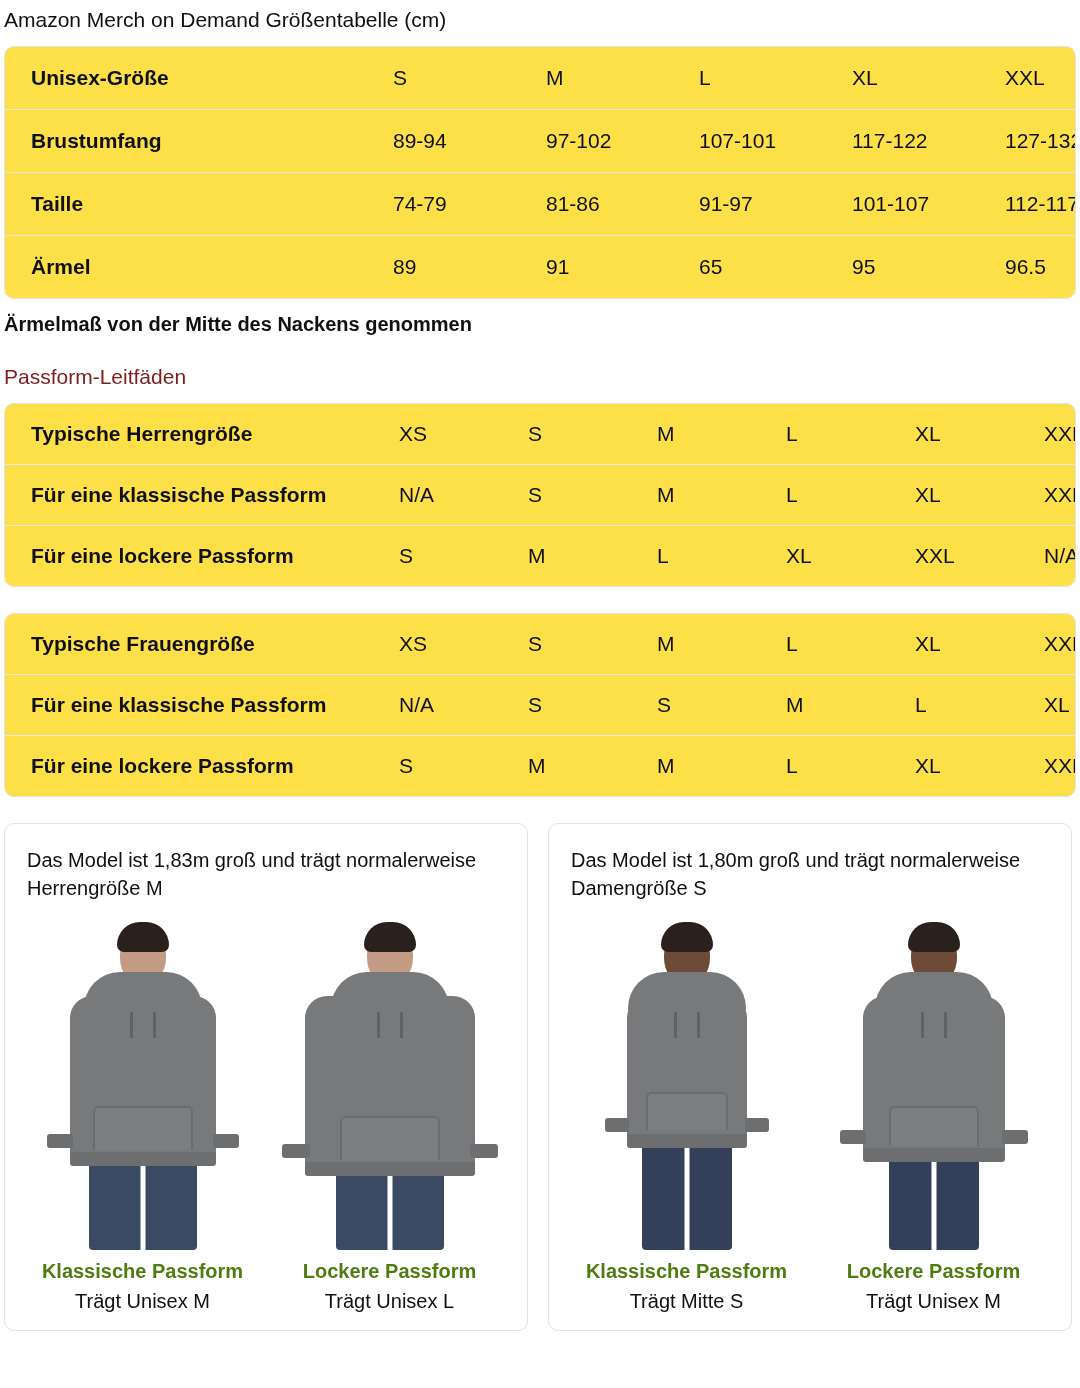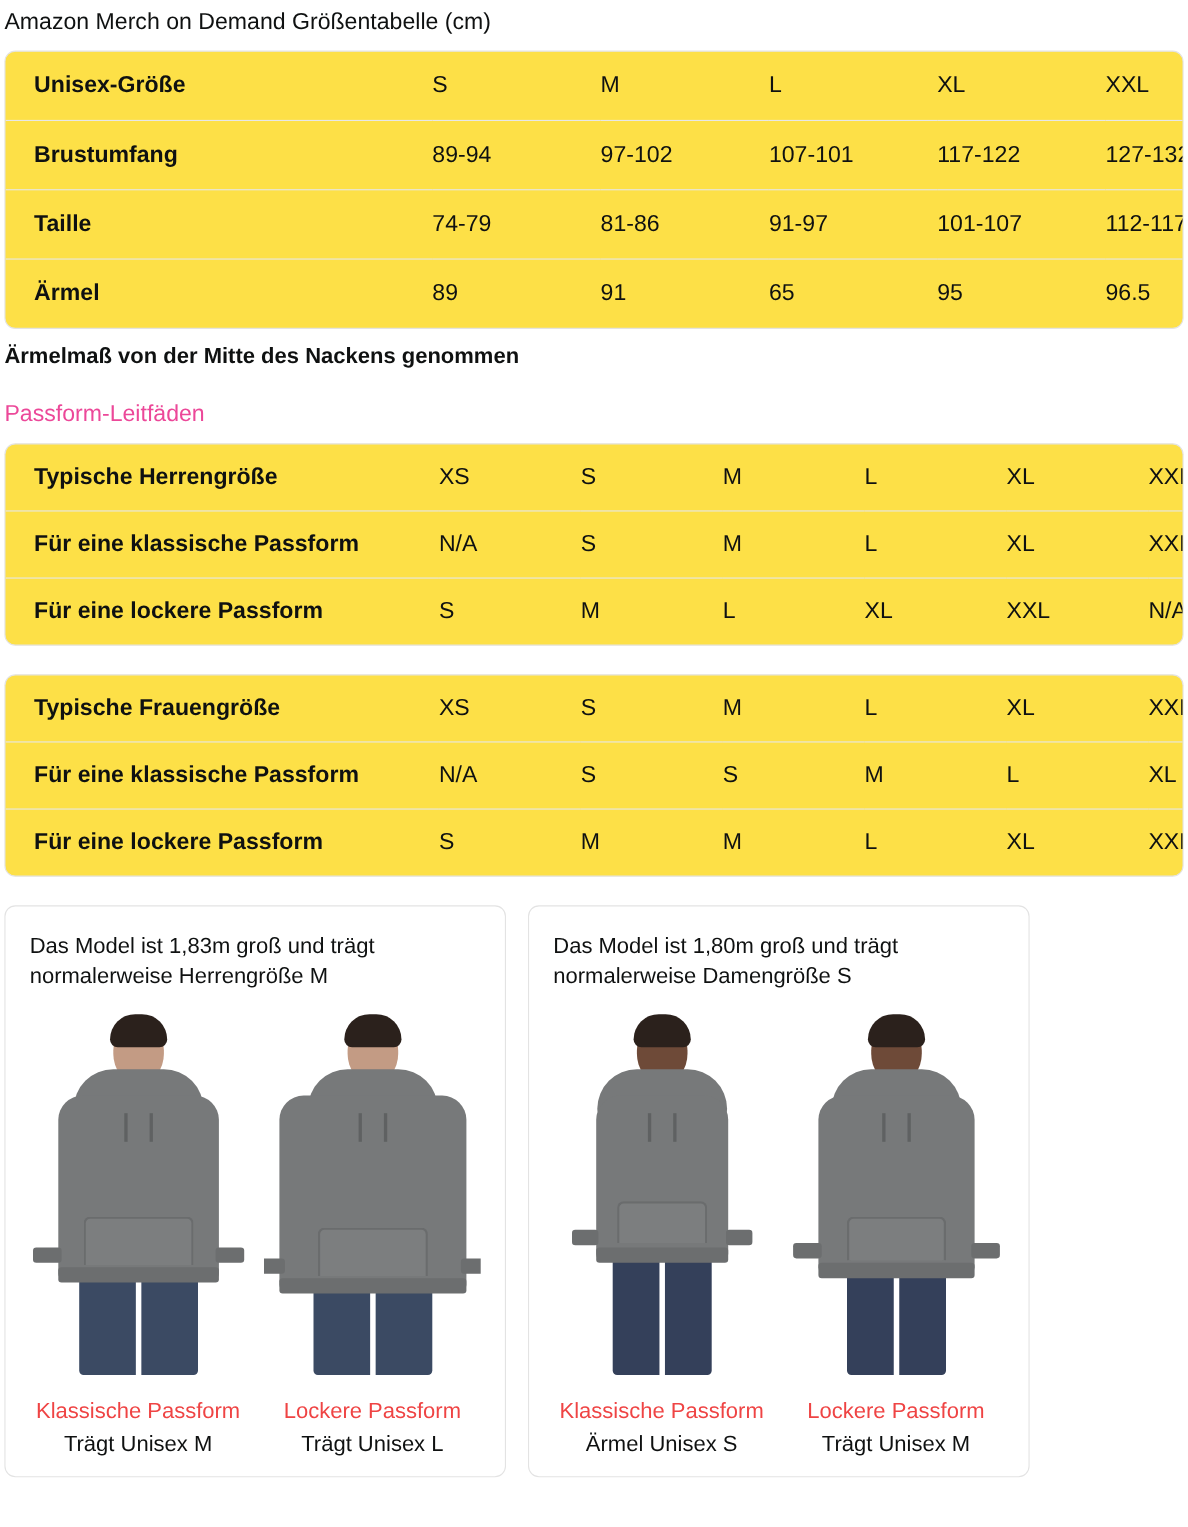--- a/index.html
+++ b/index.html
@@ -31,21 +31,21 @@
     font-size: 20px;
     line-height: 26px;
     color: #0f1111;
     padding: 12px 0 10px 4px;
     font-weight: bold;
   }
 
   .section-title {
     font-size: 21px;
     line-height: 28px;
-    color: #ec4899;
+    color: #7f1d1d;
     padding: 16px 0 12px 4px;
   }
 
   .card {
     border: 1px solid #e3e3e3;
     border-radius: 10px;
     background: #fde047;
     box-sizing: border-box;
     overflow: hidden;
     margin: 0 4px;
@@ -91,21 +91,21 @@
   .models {
     display: flex;
     gap: 20px;
     margin: 26px 4px 0 4px;
   }
   .model-card {
     border: 1px solid #e3e3e3;
     border-radius: 10px;
     background: #fff;
     box-sizing: border-box;
-    width: 456px;
+    width: 524px;
     padding: 22px 22px 16px 22px;
   }
   .model-caption {
     font-size: 20px;
     line-height: 28px;
     color: #0f1111;
     min-height: 60px;
   }
   .figs {
     display: flex;
@@ -116,24 +116,24 @@
     width: 50%;
     text-align: center;
   }
   .fig-img {
     height: 330px;
     position: relative;
     overflow: hidden;
   }
   .fig-label {
     font-size: 20px;
-    font-weight: normal;
+    font-weight: bold;
     line-height: 26px;
-    margin-top: 20px;
-    color: #ef4444;
+    margin-top: 8px;
+    color: #4d7c0f;
   }
   .fig-sub {
     font-size: 20px;
     line-height: 26px;
     margin-top: 4px;
     color: #0f1111;
   }
 
   
   .person { position:absolute; left:0; right:0; top:0; bottom:0; }
@@ -384,21 +384,21 @@
               <div class="body w-classic"></div>
               <div class="cuffband" style="left:50%;transform:translateX(-50%);width:120px;top:214px;"></div>
               <div class="cuffband" style="left:50%;transform:translateX(-82px);width:24px;top:198px;"></div>
               <div class="cuffband" style="left:50%;transform:translateX(58px);width:24px;top:198px;"></div>
               <div class="pocket" style="top:172px;width:78px;height:36px;"></div>
               <div class="drawstring l"></div>
               <div class="drawstring r"></div>
             </div>
           </div>
           <div class="fig-label">Klassische Passform</div>
-          <div class="fig-sub">Ärmel Unisex S</div>
+          <div class="fig-sub">Trägt Mitte S</div>
         </div>
 
         <div class="fig">
           <div class="fig-img">
             <div class="person">
               <div class="legs w" style="top:226px;height:104px;">
                 <div class="legsplit"></div>
               </div>
               <div class="head dark"></div>
               <div class="hair"></div>

